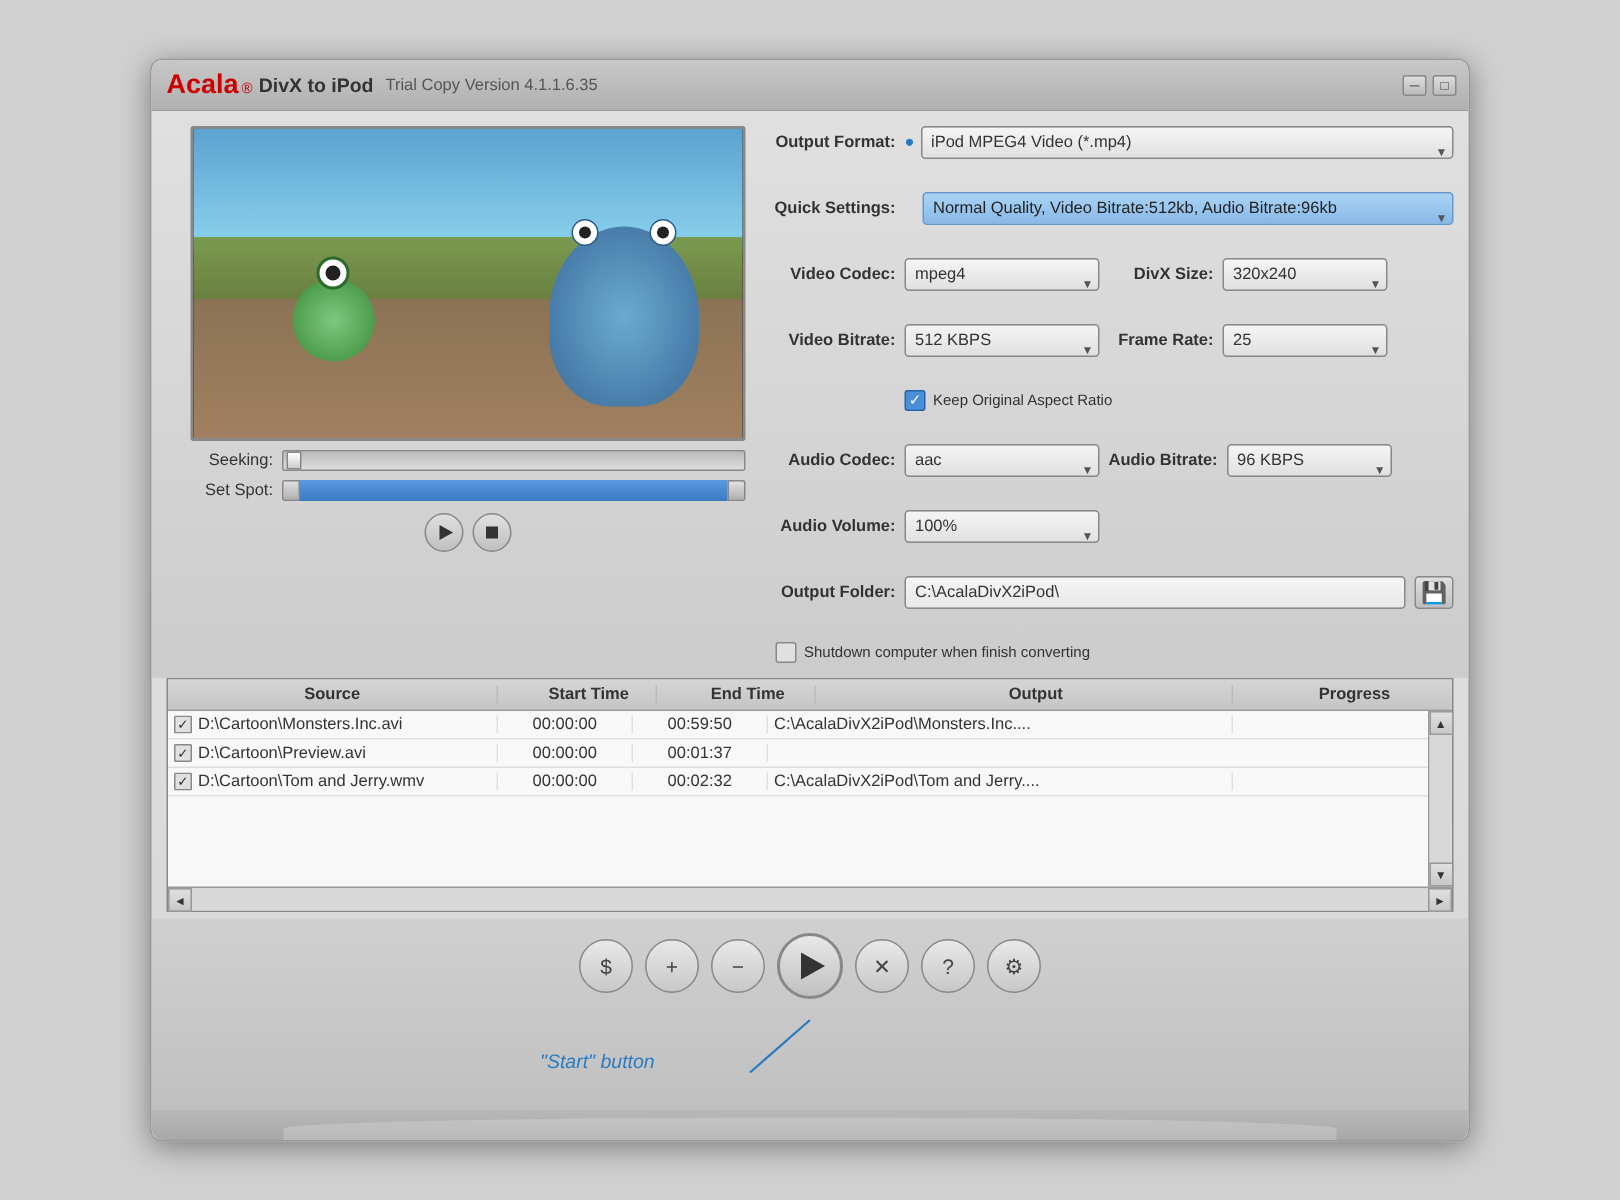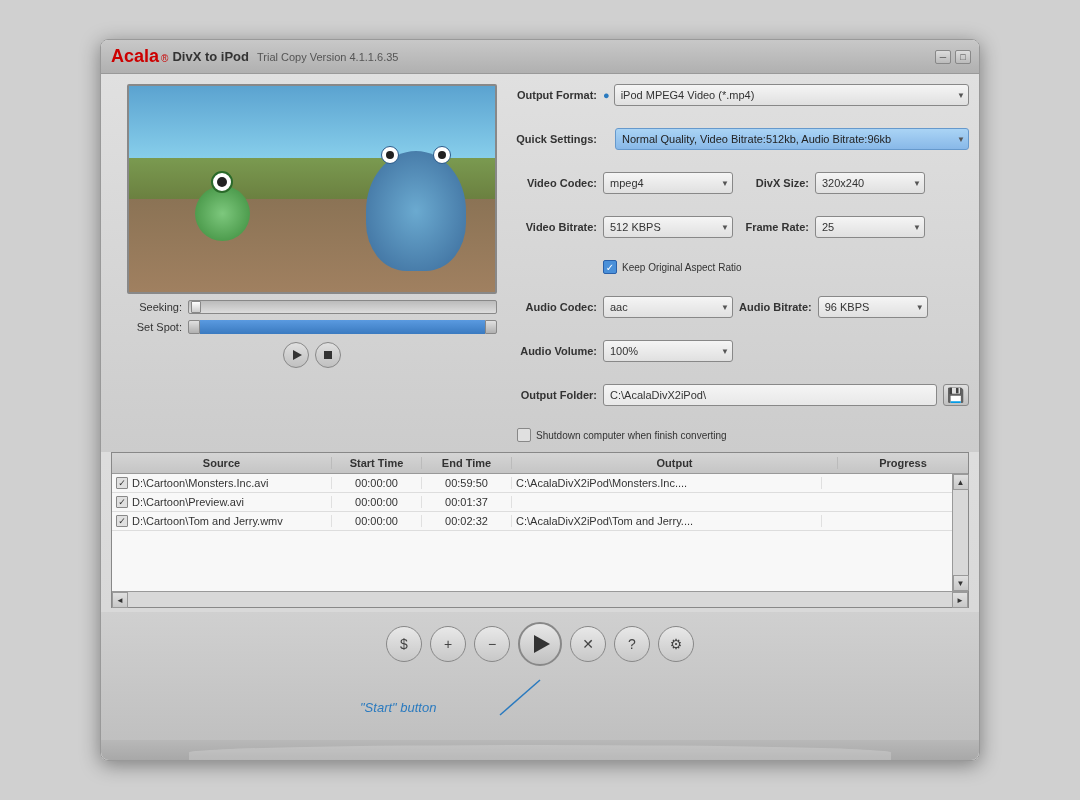--- a/index.html
+++ b/index.html
@@ -254,21 +254,21 @@
       font-size: 11px;
       color: #333;
       appearance: none;
       -webkit-appearance: none;
       cursor: pointer;
       position: relative;
     }
     .dropdown-wrapper {
       position: relative;
       display: inline-flex;
-      align-items: center;
+      align-items: flex-end;
     }
     .dropdown-wrapper::after {
       content: '▼';
       position: absolute;
       right: 4px;
       font-size: 8px;
       color: #555;
       pointer-events: none;
     }
     .dropdown-full { width: 100%; }
@@ -342,20 +342,21 @@
       border: 1px solid #888;
       border-radius: 2px;
     }
 
     .file-list-header {
       display: grid;
       grid-template-columns: 220px 90px 90px 1fr 130px;
       background: linear-gradient(180deg, #d5d5d5 0%, #c5c5c5 100%);
       border-bottom: 1px solid #999;
       padding: 4px 0;
+      gap: 16px;
     }
     .list-header-cell {
       font-size: 11px;
       font-weight: bold;
       color: #333;
       text-align: center;
       padding: 0 4px;
       border-right: 1px solid #bbb;
     }
     .list-header-cell:last-child { border-right: none; }

